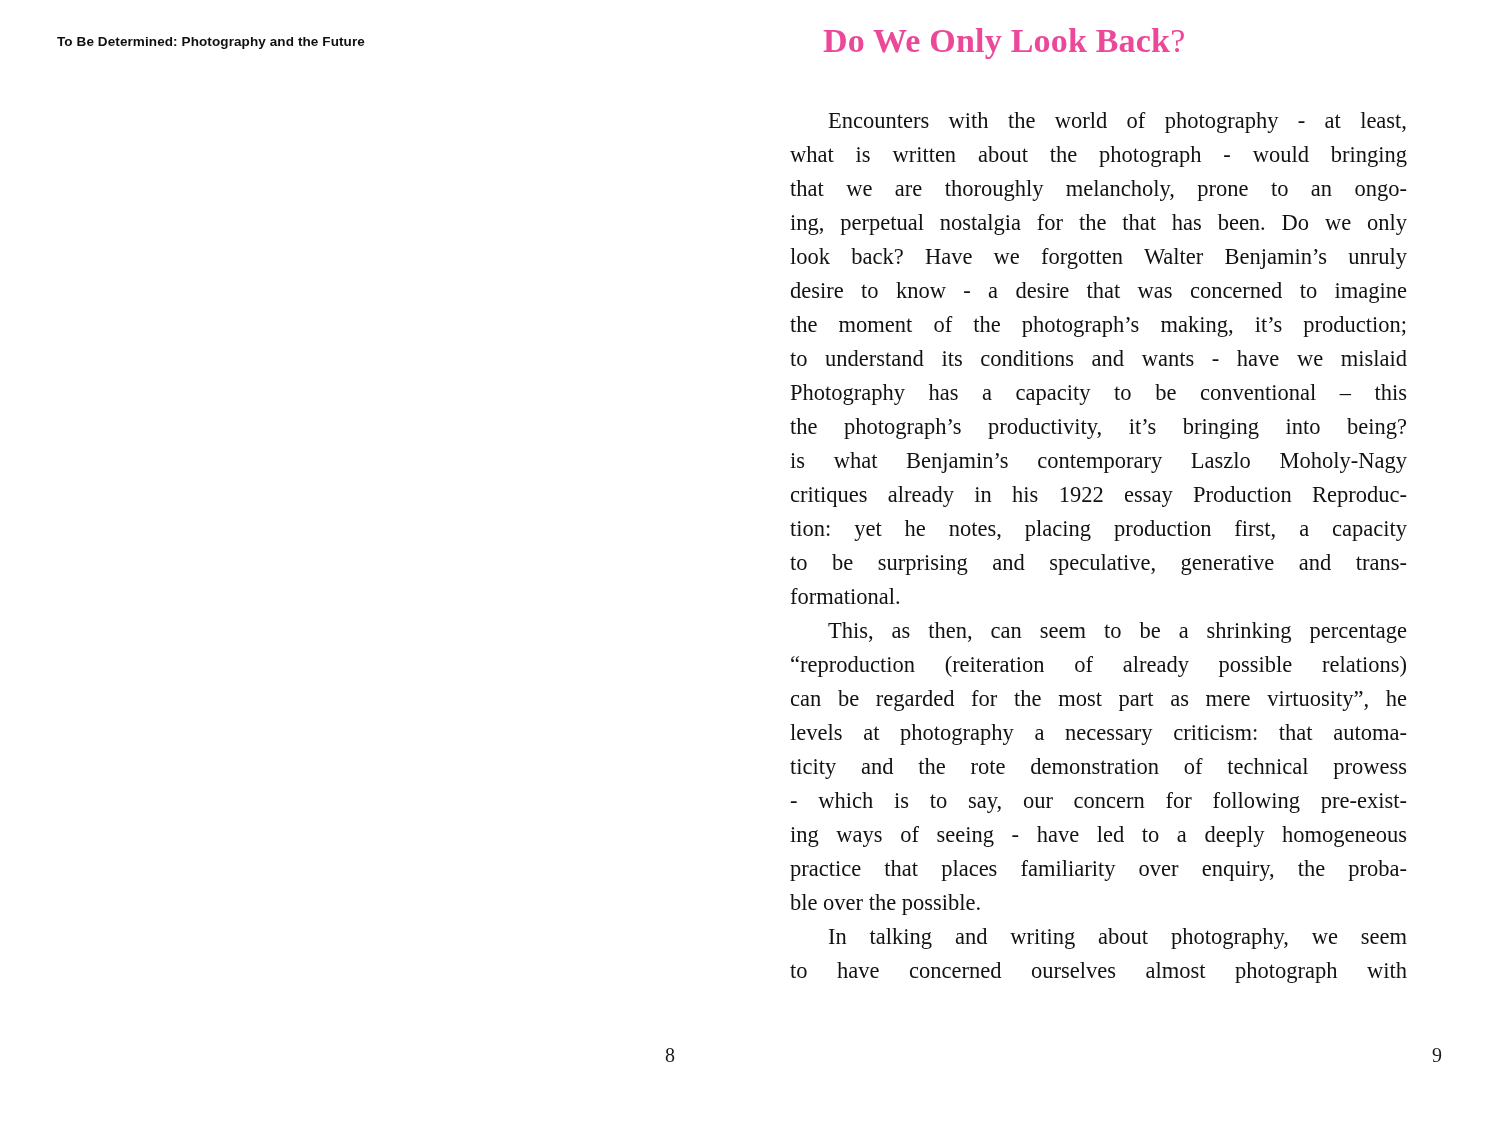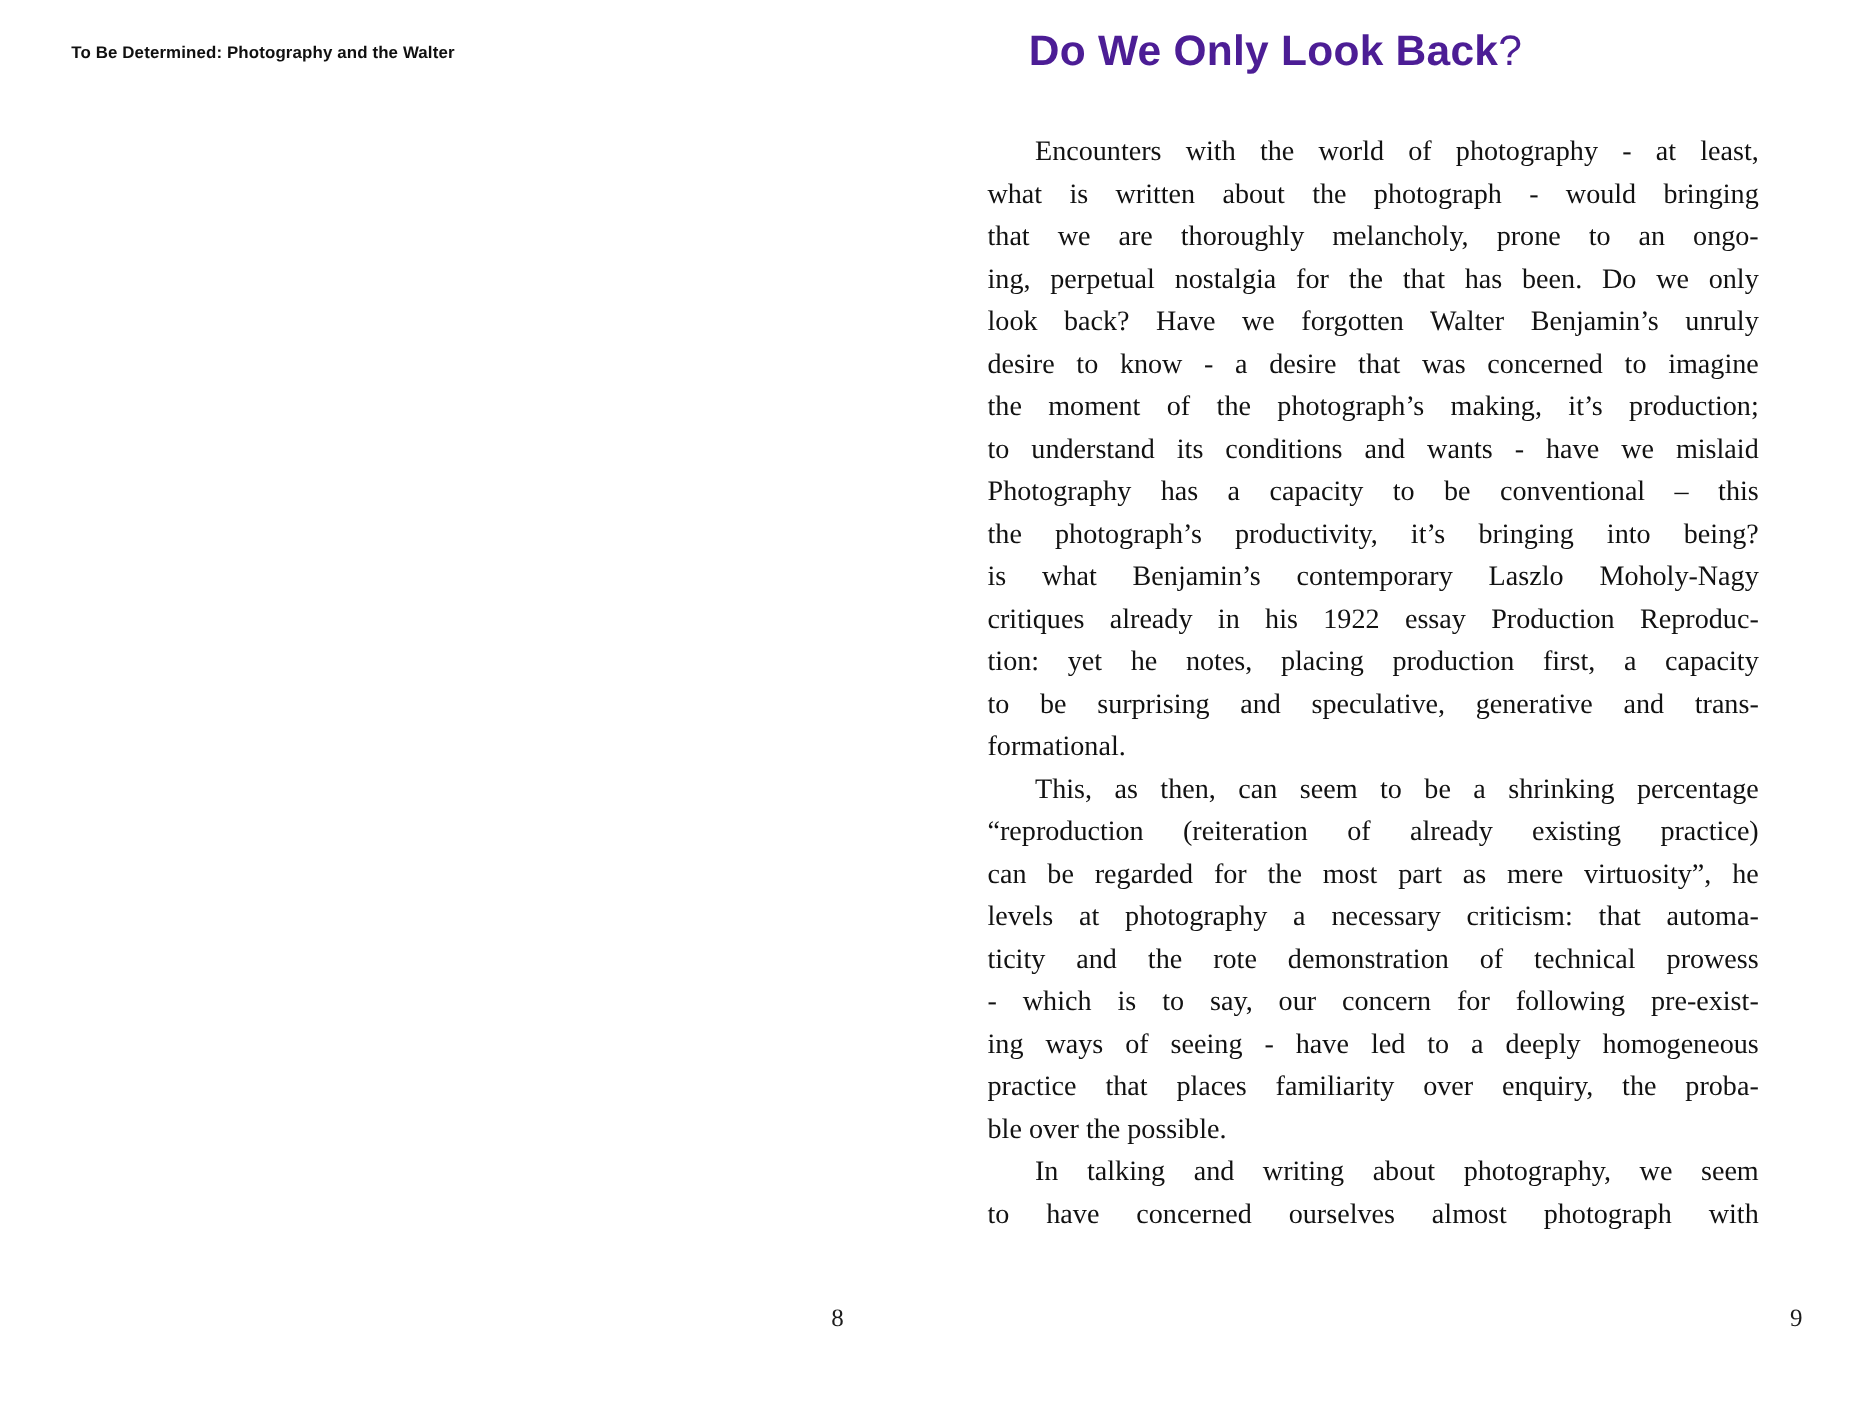--- a/index.html
+++ b/index.html
@@ -22,25 +22,25 @@
     font-family: "Liberation Sans", sans-serif;
     font-weight: 700;
     font-size: 13.5px;
     letter-spacing: 0.1px;
     color: #101010;
   }
   .page-title {
     position: absolute;
     left: 823px;
     top: 22px;
-    font-family: Liberation Sans, sans-serif;
+    font-family: Liberation Serif, serif;
     font-weight: 700;
     font-size: 34px;
     letter-spacing: 0.2px;
-    color: #4c1d95;
+    color: #ec4899;
     text-align: center;
   }
   .title-mark {
     font-weight: 400;
   }
   .body-text {
     position: absolute;
     left: 790px;
     top: 104px;
     width: 617px;
@@ -75,21 +75,21 @@
   .pn-right {
     left: 1402px;
     text-align: right;
   }
 </style>
 </head>
 <body>
 
 <div class="spread">
 
-  <div class="running-header">To Be Determined: Photography and the Walter</div>
+  <div class="running-header">To Be Determined: Photography and the Future</div>
 
   <div class="page-title">
     <span>Do We Only Look Back</span><span class="title-mark">?</span>
   </div>
 
   <div class="body-text">
       <div class="line first">Encounters with the world of photography - at least,</div>
       <div class="line">what is written about the photograph - would bringing</div>
       <div class="line">that we are thoroughly melancholy, prone to an ongo-</div>
       <div class="line">ing, perpetual nostalgia for the that has been. Do we only</div>
@@ -98,21 +98,21 @@
       <div class="line">the moment of the photograph’s making, it’s production;</div>
       <div class="line">to understand its conditions and wants - have we mislaid</div>
       <div class="line">Photography has a capacity to be conventional – this</div>
       <div class="line">the photograph’s productivity, it’s bringing into being?</div>
       <div class="line">is what Benjamin’s contemporary Laszlo Moholy-Nagy</div>
       <div class="line">critiques already in his 1922 essay Production Reproduc-</div>
       <div class="line">tion: yet he notes, placing production first, a capacity</div>
       <div class="line">to be surprising and speculative, generative and trans-</div>
       <div class="line last-free">formational.</div>
       <div class="line first">This, as then, can seem to be a shrinking percentage</div>
-      <div class="line">“reproduction (reiteration of already existing practice)</div>
+      <div class="line">“reproduction (reiteration of already possible relations)</div>
       <div class="line">can be regarded for the most part as mere virtuosity”, he</div>
       <div class="line">levels at photography a necessary criticism: that automa-</div>
       <div class="line">ticity and the rote demonstration of technical prowess</div>
       <div class="line">- which is to say, our concern for following pre-exist-</div>
       <div class="line">ing ways of seeing - have led to a deeply homogeneous</div>
       <div class="line">practice that places familiarity over enquiry, the proba-</div>
       <div class="line last-free">ble over the possible.</div>
       <div class="line first">In talking and writing about photography, we seem</div>
       <div class="line">to have concerned ourselves almost photograph with</div>
     </div>

